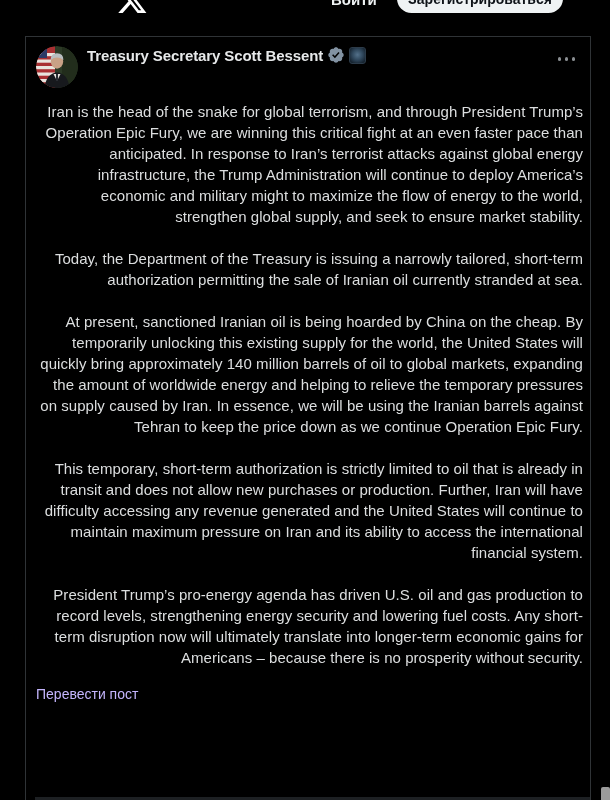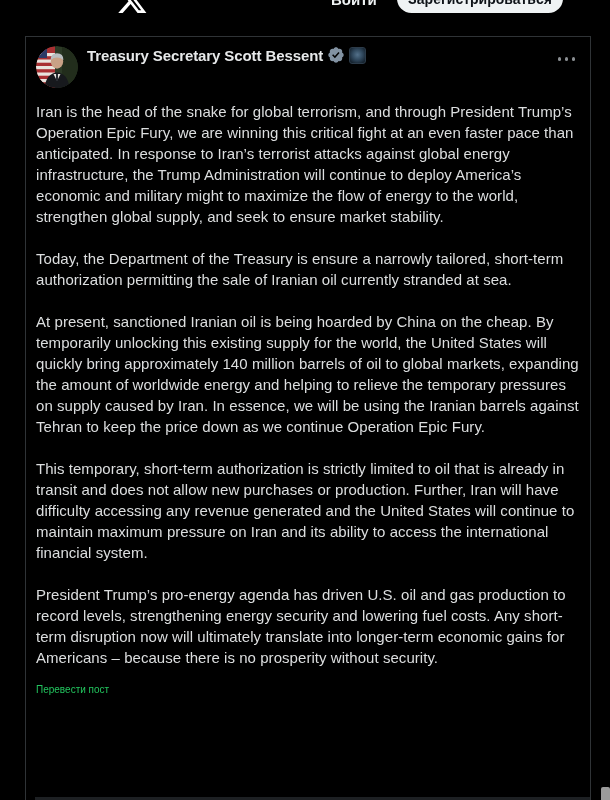--- a/index.html
+++ b/index.html
@@ -57,25 +57,25 @@
   }
   .more-btn i{width:3.5px;height:3.5px;border-radius:50%;background:#8b8f93;display:block;}
   
   .tweet-text{
     margin-top:13px;
     width:547px;
     color:#dcdedf;
     font-size:15px;line-height:21px;
     letter-spacing:0.05px;
   }
-  .tweet-text p{margin:0 0 21px 0;}
-  .tweet-text p:last-child{margin-bottom:4px;}
+  .tweet-text p{margin:0 0 21px 0;text-align:right;}
+  .tweet-text p:last-child{margin-bottom:13px;}
   .translate-link{
-    margin-top:12px;
-    font-size:10px;color:#22c55e;
+    margin-top:5px;
+    font-size:14px;color:#c4b5fd;
     cursor:pointer;display:inline-block;
   }
   
   .bottom-divider{position:absolute;left:35px;bottom:0;width:555px;height:3px;background:#1d2023;}
   .scroll-thumb{position:absolute;right:0;bottom:0;width:9px;height:13px;background:#9b9b9b;border-radius:2px 2px 0 0;}
 </style>
 </head>
 <body>
 
 <div class="topbar">
@@ -132,21 +132,21 @@
     <div class="header-spacer"></div>
     <div class="more-btn">
       <i></i>
         <i></i>
         <i></i>
     </div>
   </div>
 
   <div class="tweet-text">
     <p>Iran is the head of the snake for global terrorism, and through President Trump’s Operation Epic Fury, we are winning this critical fight at an even faster pace than anticipated.  In response to Iran’s terrorist attacks against global energy infrastructure, the Trump Administration will continue to deploy America’s economic and military might to maximize the flow of energy to the world, strengthen global supply, and seek to ensure market stability.</p>
-    <p>Today, the Department of the Treasury is ensure a narrowly tailored, short-term authorization permitting the sale of Iranian oil currently stranded at sea.</p>
+    <p>Today, the Department of the Treasury is issuing a narrowly tailored, short-term authorization permitting the sale of Iranian oil currently stranded at sea.</p>
     <p>At present, sanctioned Iranian oil is being hoarded by China on the cheap. By temporarily unlocking this existing supply for the world, the United States will quickly bring approximately 140 million barrels of oil to global markets, expanding the amount of worldwide energy and helping to relieve the temporary pressures on supply caused by Iran. In essence, we will be using the Iranian barrels against Tehran to keep the price down as we continue Operation Epic Fury.</p>
     <p>This temporary, short-term authorization is strictly limited to oil that is already in transit and does not allow new purchases or production. Further, Iran will have difficulty accessing any revenue generated and the United States will continue to maintain maximum pressure on Iran and its ability to access the international financial system.</p>
     <p>President Trump’s pro-energy agenda has driven U.S. oil and gas production to record levels, strengthening energy security and lowering fuel costs. Any short-term disruption now will ultimately translate into longer-term economic gains for Americans – because there is no prosperity without security.</p>
   </div>
 
   <span class="translate-link">Перевести пост</span>
 </div>
 
 <div class="bottom-divider"></div>
 <div class="scroll-thumb"></div>

